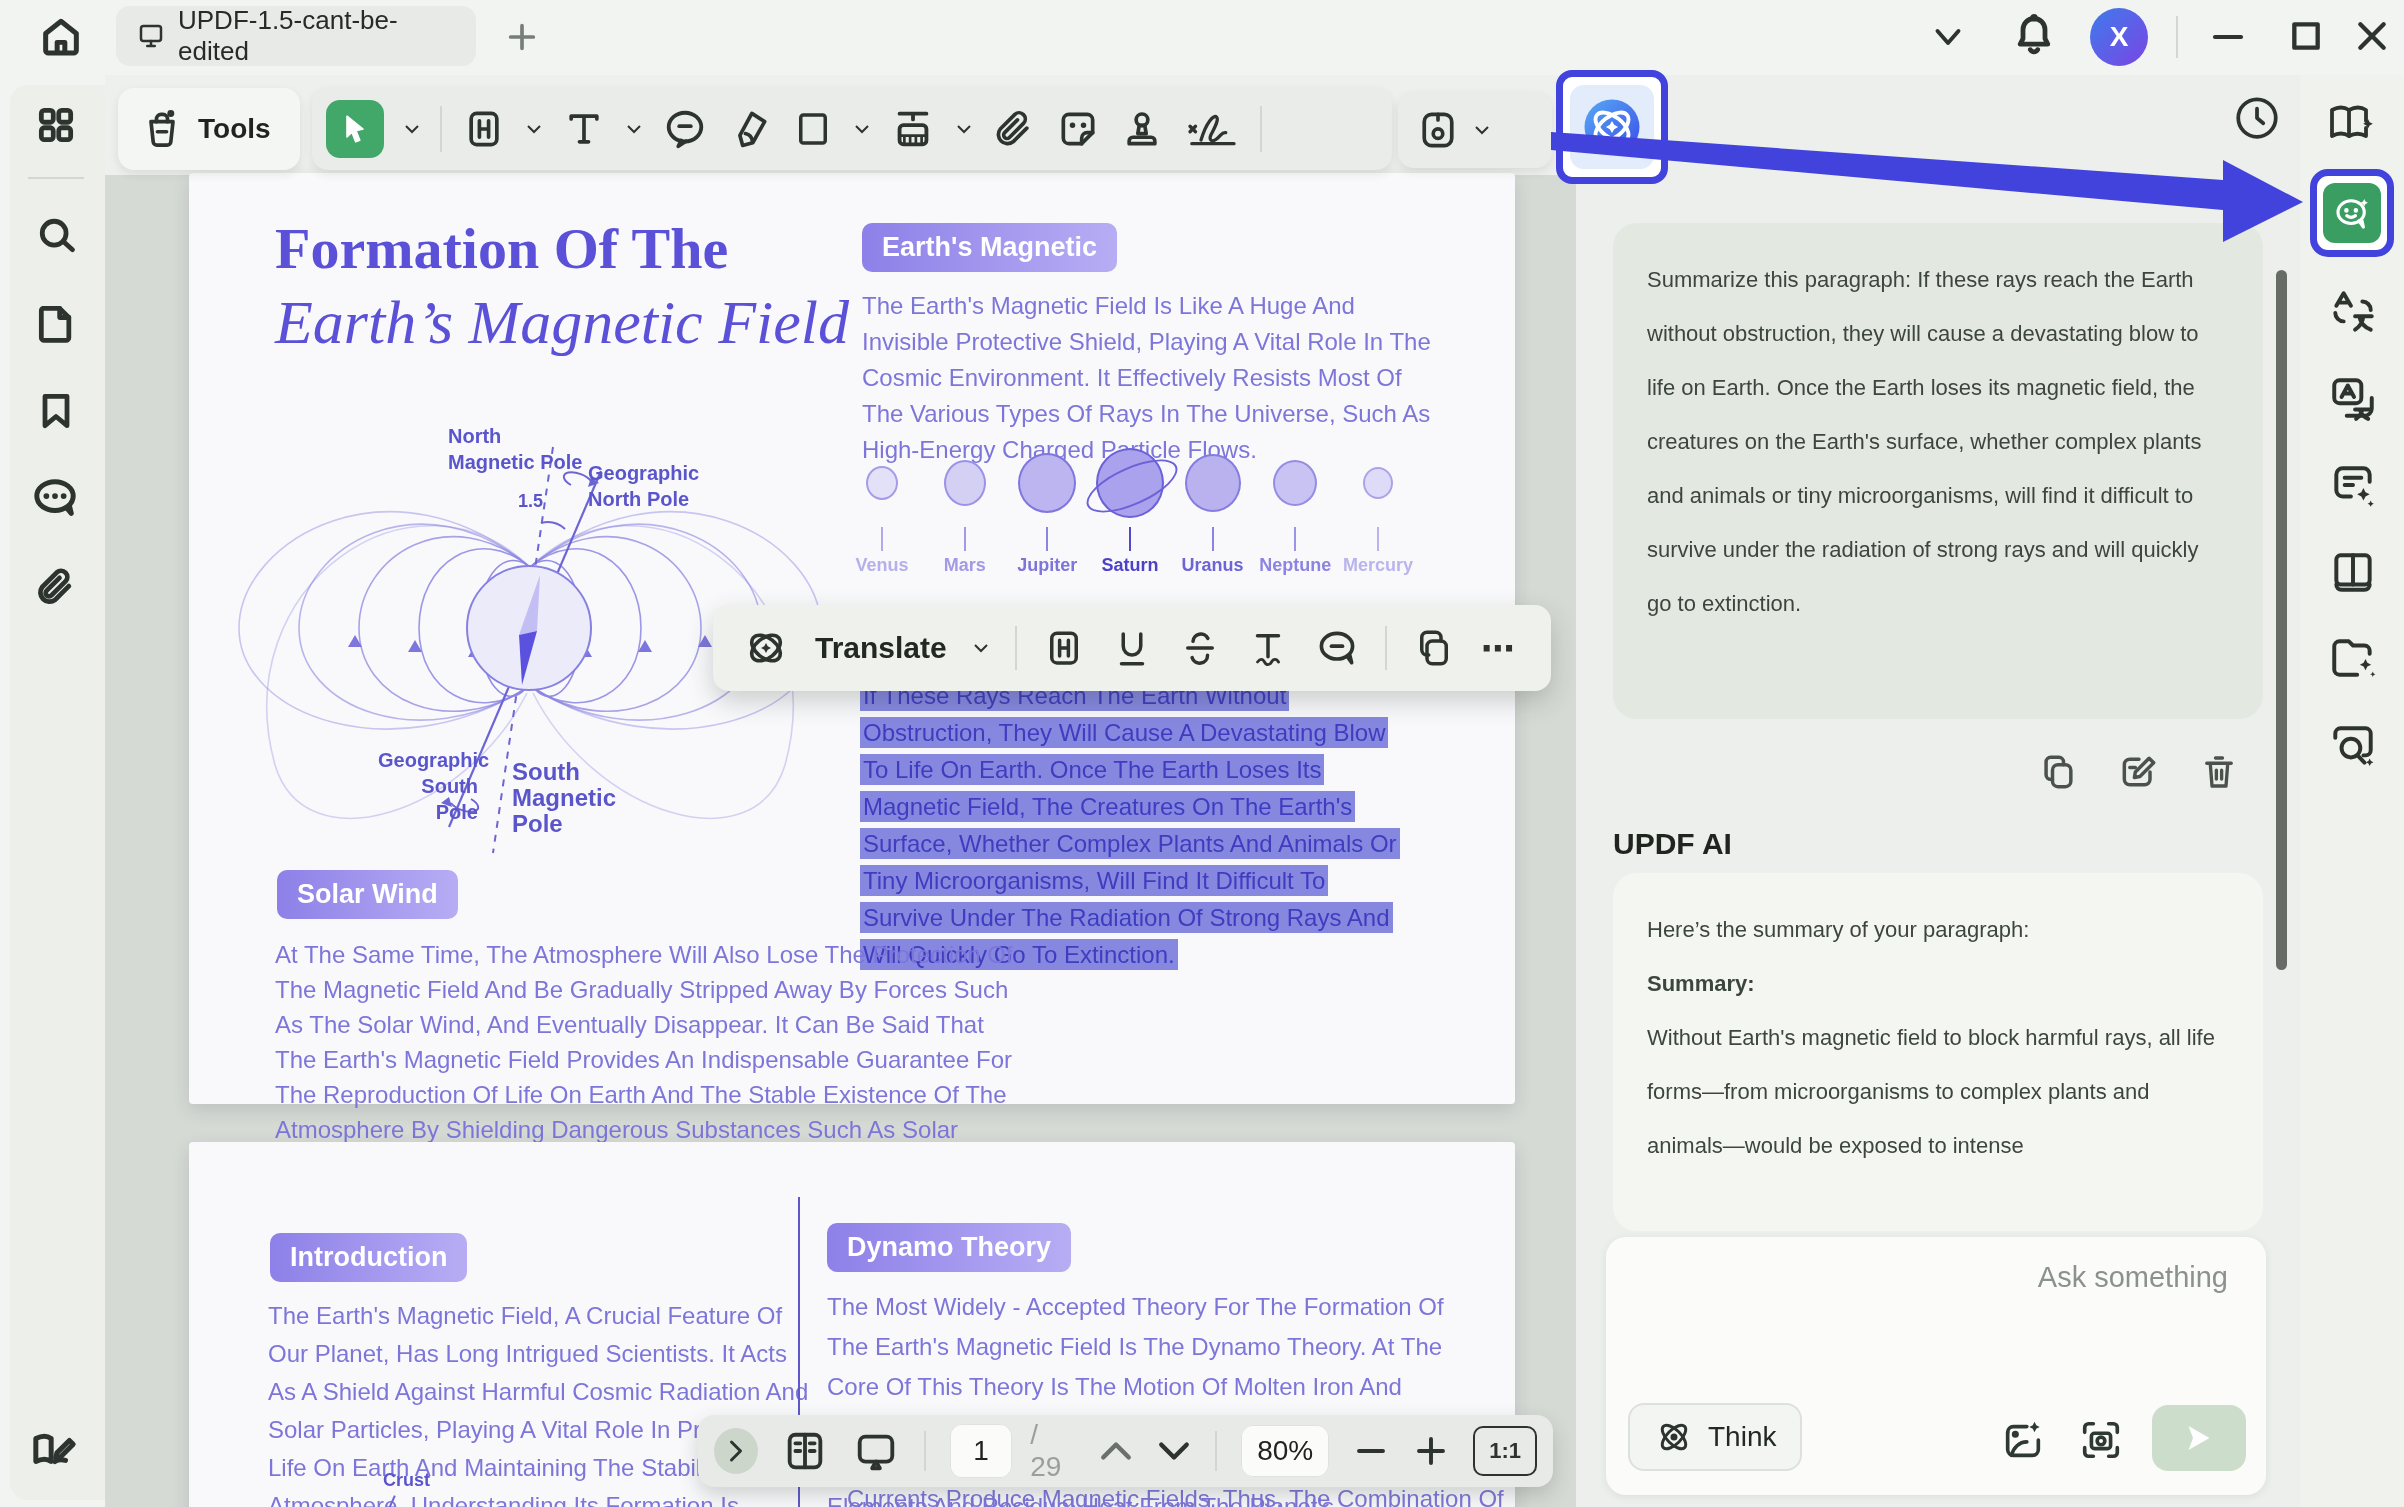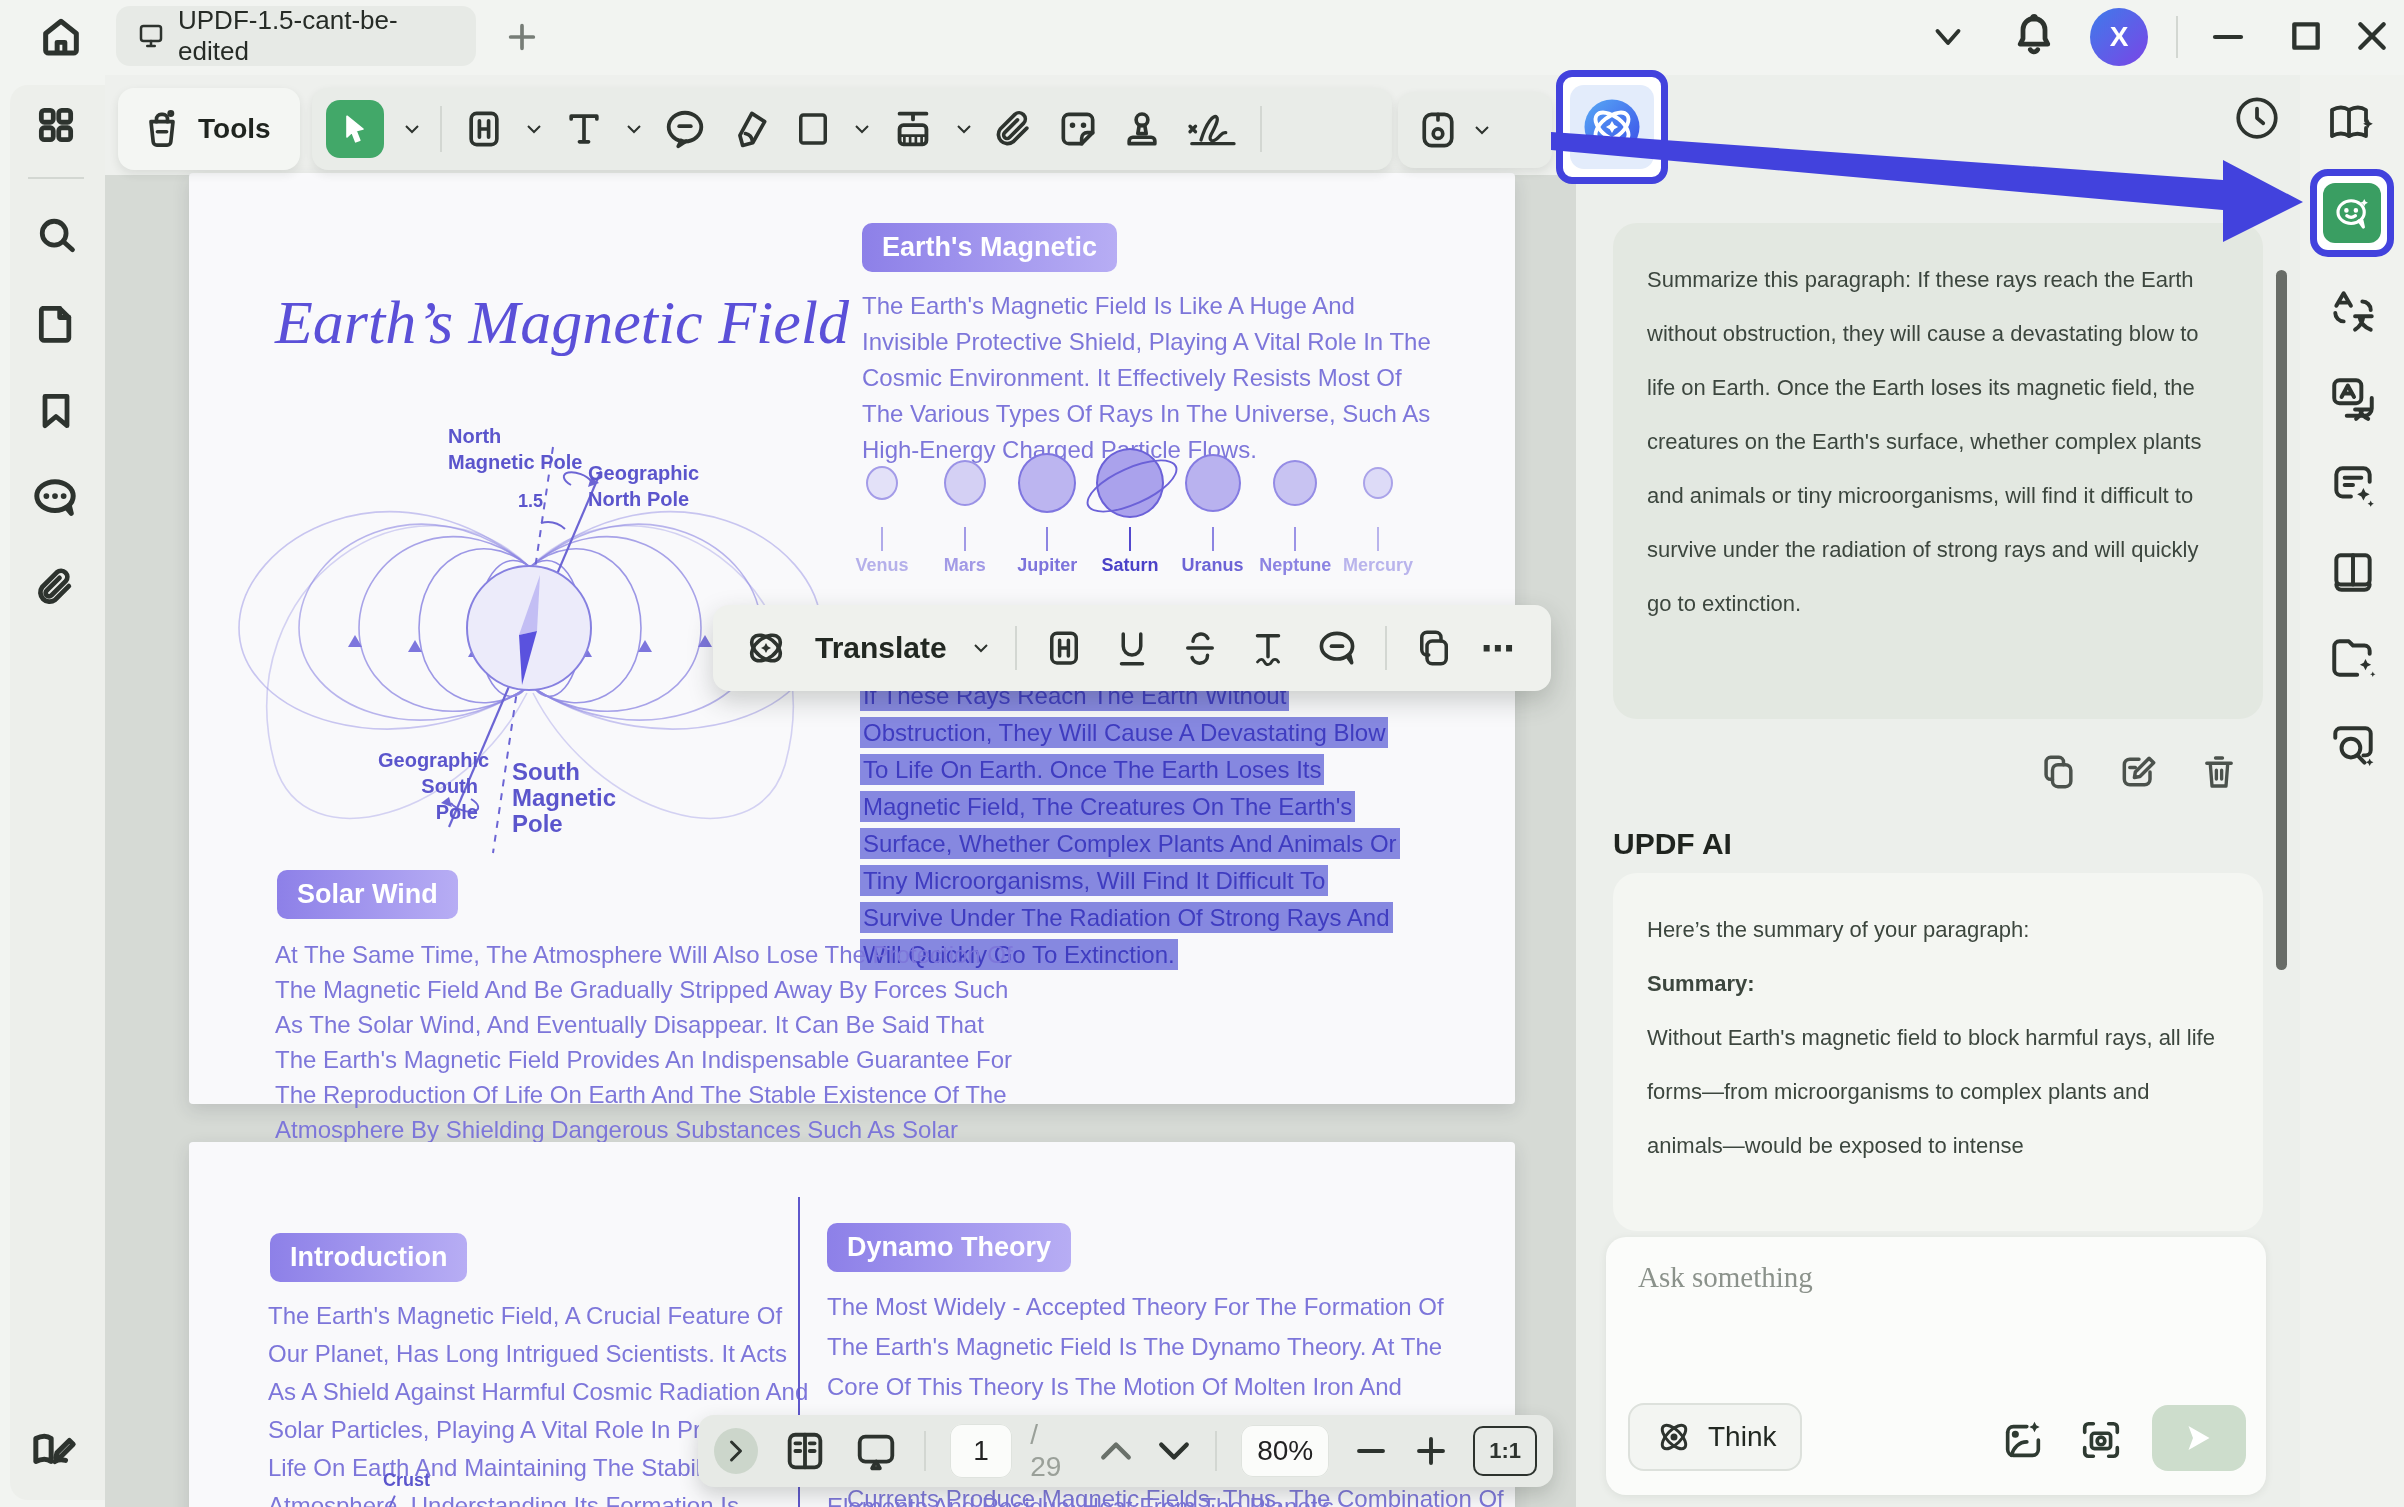--- a/index.html
+++ b/index.html
@@ -11,21 +11,21 @@
   .pill{background:#e9ece8;border-radius:16px;box-shadow:0 4px 10px rgba(40,50,42,.10);}
   .tbtn{display:flex;align-items:center;justify-content:center;}
   .chev{width:16px;height:10px;}
   .badge{display:inline-block;background:linear-gradient(90deg,#8d80e8,#b7adf4);
          color:#fff;font-weight:bold;font-size:27px;padding:9px 20px;border-radius:10px;}
   .pdftxt{color:#7d76da;font-size:24px;line-height:36px;}
   .divline{background:#d3d7d2;}
   .chatxt{color:#3c463e;font-size:22px;line-height:54px;}
   ::placeholder{color:#8b928b;opacity:1;}
   textarea{resize:none;border:none;outline:none;background:transparent;
-           font-family:Liberation Serif, serif;}
+           font-family:Liberation Sans, sans-serif;text-align:right;}
   input{border:none;outline:none;font-family:"Liberation Sans","DejaVu Sans",sans-serif;}
 </style>
 </head>
 <body>
 
 <div class="abs" style="left:0;top:0;width:2404px;height:75px;background:#f2f4f1;">
   <span class="abs" style="left:38px;top:14px;">
     <svg width="46" height="46" viewBox="0 0 24 24" class="ic">
         <path d="M4 10.2 12 3.8l8 6.4V19a1.4 1.4 0 0 1-1.4 1.4H5.4A1.4 1.4 0 0 1 4 19Z"></path>
         <path d="M10 20v-5.2h4V20"></path>
@@ -124,20 +124,21 @@
         <path d="M13 18c1.5-1 3.5-1.2 5.5-.6"></path>
         <path d="M14 13.5 20.5 7l2 2-6.5 6.5-2.6.6Z"></path>
       </svg>
   </span>
 </div>
 
 <div class="abs" style="left:105px;top:75px;width:1471px;height:1432px;background:#eef0ed;overflow:hidden;">
   <div class="abs" style="left:0;top:100px;width:1471px;height:1332px;background:#d6dad5;"></div>
 
   <div class="abs" style="left:84px;top:98px;width:1326px;height:931px;background:#f9f9fb;border-radius:4px;box-shadow:0 6px 18px rgba(40,45,60,.14);"></div>
+  <div class="abs" style="left:170px;top:140px;font-family:'Liberation Serif','DejaVu Serif',serif;font-weight:bold;font-size:58px;color:#5b50d8;">Formation Of The</div>
   <div class="abs" style="left:170px;top:212px;font-family:'Liberation Serif','DejaVu Serif',serif;font-style:italic;font-size:62px;color:#5b50d8;">Earth’s Magnetic Field</div>
 
   <span class="abs badge" style="left:757px;top:148px;">Earth's Magnetic</span>
   <div class="abs pdftxt" style="left:757px;top:213px;width:575px;">The Earth's Magnetic Field Is Like A Huge And Invisible Protective Shield, Playing A Vital Role In The Cosmic Environment. It Effectively Resists Most Of The Various Types Of Rays In The Universe, Such As High-Energy Charged Particle Flows.</div>
 
   <div class="abs" style="left:740px;top:368px;width:570px;display:flex;justify-content:space-between;">
     <div style="width:74px;text-align:center;">
       <div style="height:80px;display:flex;align-items:center;justify-content:center;">
           <div style="width:28px;height:30px;border-radius:50%;background:#e3e1f8;border:2px solid #a49ce8;"></div>
         </div>

